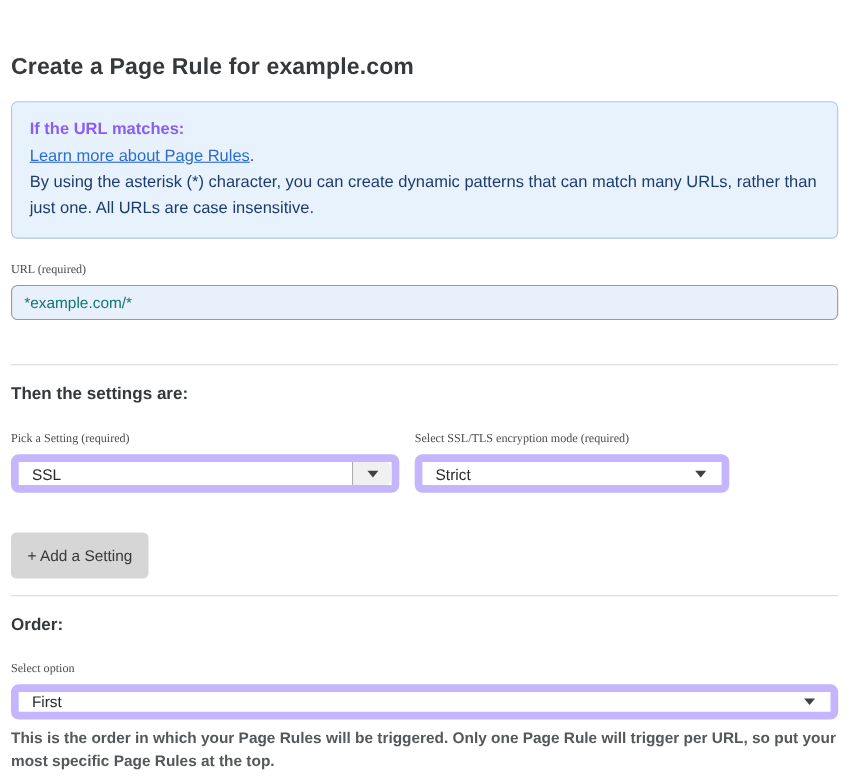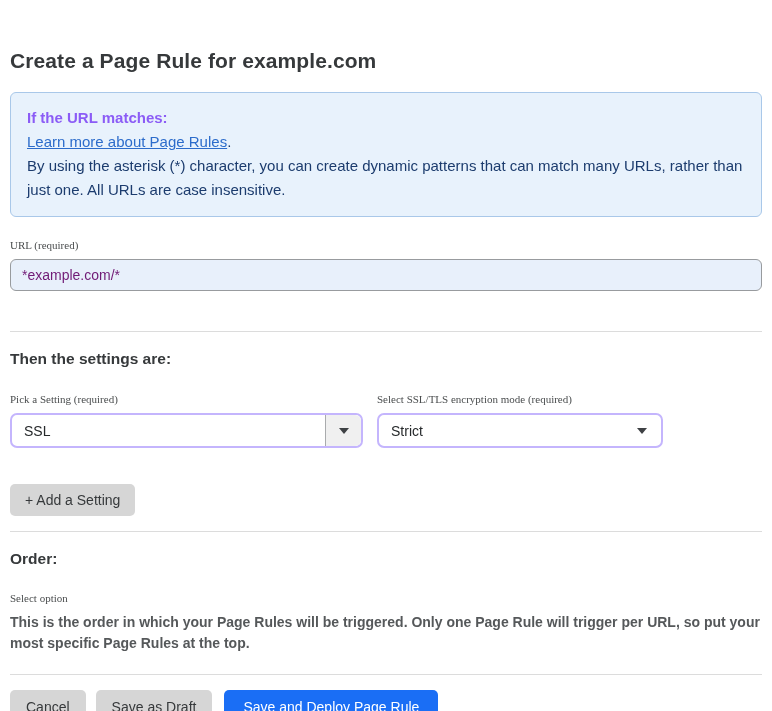--- a/index.html
+++ b/index.html
@@ -52,21 +52,21 @@
   }
   
   .url-input {
     width: 100%;
     height: 32px;
     background: #e8f0fb;
     border: 1px solid #989b9e;
     border-radius: 6px;
     padding: 0 11px;
     font-size: 14px;
-    color: #701a75;
+    color: #0f766e;
     font-family: "Liberation Sans", sans-serif;
     outline: none;
   }
   .divider {
     border: none;
     border-top: 1px solid #dcdcdc;
     margin: 0;
   }
   .divider-1 { margin-top: 40px; }
   .divider-2 { margin-top: 15px; }
@@ -82,21 +82,21 @@
     gap: 14px;
     margin-top: 25px;
   }
   .col-pick { width: 353px; }
   .col-mode { width: 286px; }
   
   .select {
     position: relative;
     height: 35px;
     background: #ffffff;
-    border: 2px solid #c4b5fd;
+    border: 7px solid #c4b5fd;
     border-radius: 7px;
     display: flex;
     align-items: center;
     font-size: 14px;
     color: #26292b;
     cursor: pointer;
   }
   .select .select-value {
     padding-left: 12px;
     flex: 1;
@@ -118,21 +118,21 @@
     height: 100%;
     border-left: 1px solid #a9abad;
     background: #f0f0f0;
     border-radius: 0 6px 6px 0;
     display: flex;
     align-items: center;
     justify-content: center;
   }
   .add-setting-btn {
     margin-top: 36px;
-    height: 32px;
+    height: 42px;
     padding: 0 15px;
     background: #d6d6d6;
     border: none;
     border-radius: 5px;
     font-size: 14px;
     color: #36393b;
     font-family: "Liberation Sans", sans-serif;
     cursor: pointer;
   }
   .order-label { margin-top: 24px; }
@@ -209,20 +209,24 @@
     </div>
   </div>
 
   <button class="add-setting-btn">+ Add a Setting</button>
 
   <hr class="divider divider-2">
 
   <h2 class="section-heading">Order:</h2>
 
   <div class="field-label order-label">Select option</div>
+  <div class="select order-select">
+    <span class="select-value">First</span>
+    <span class="caret caret-plain"></span>
+  </div>
 
   <p class="help-text">This is the order in which your Page Rules will be triggered. Only one Page Rule will trigger per URL, so put your most specific Page Rules at the top.</p>
 
   <hr class="divider divider-3">
 
   <div class="footer-actions">
     <button class="btn btn-gray">Cancel</button>
     <button class="btn btn-gray">Save as Draft</button>
     <button class="btn btn-blue">Save and Deploy Page Rule</button>
   </div>

